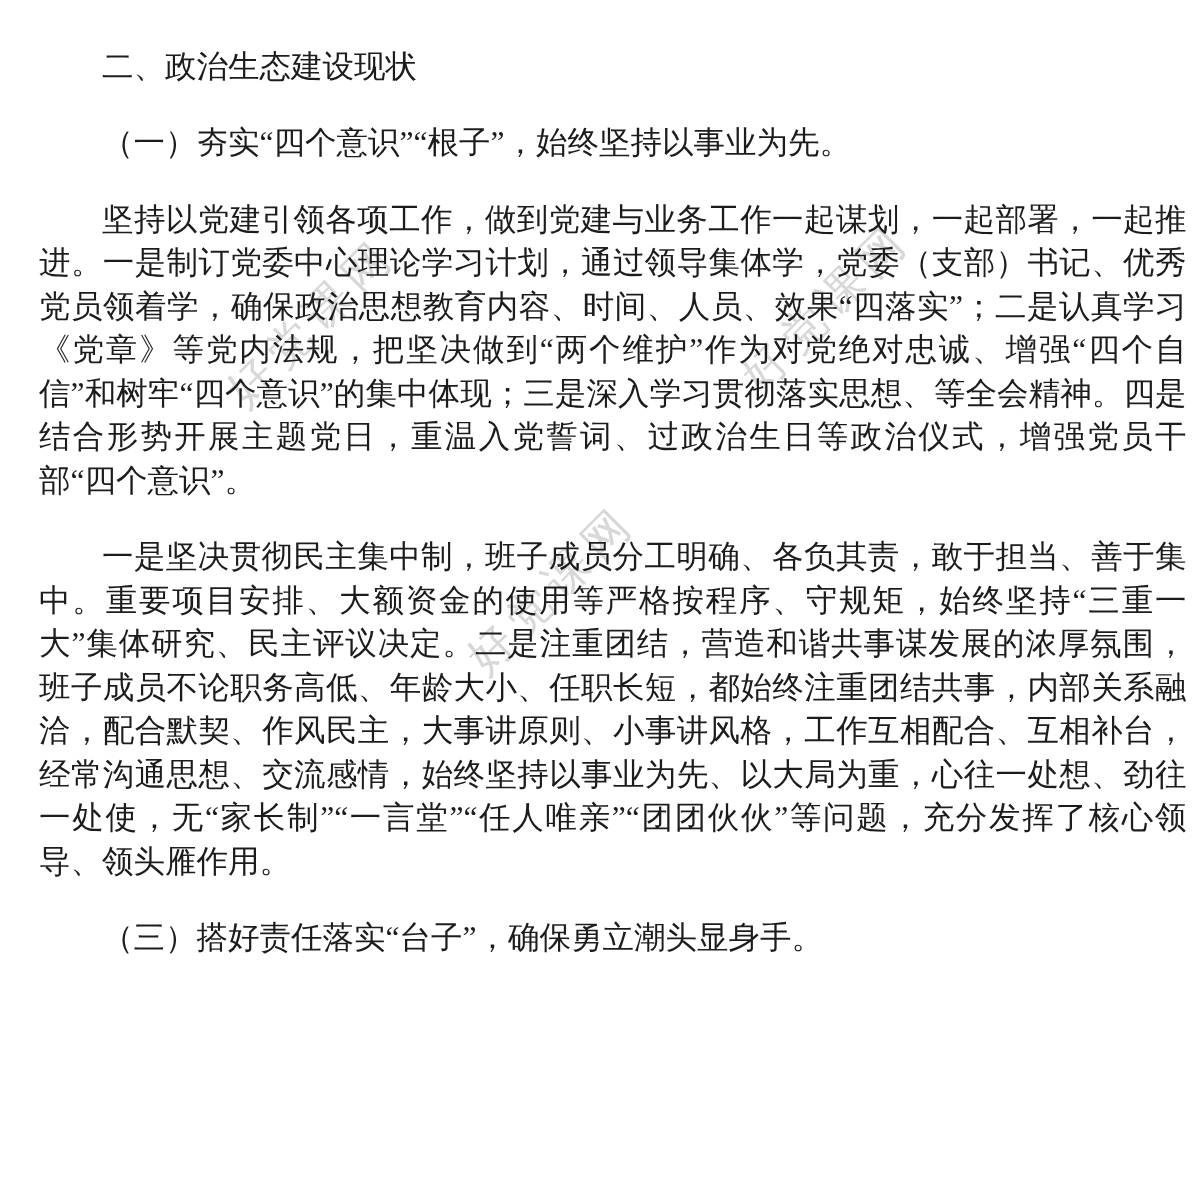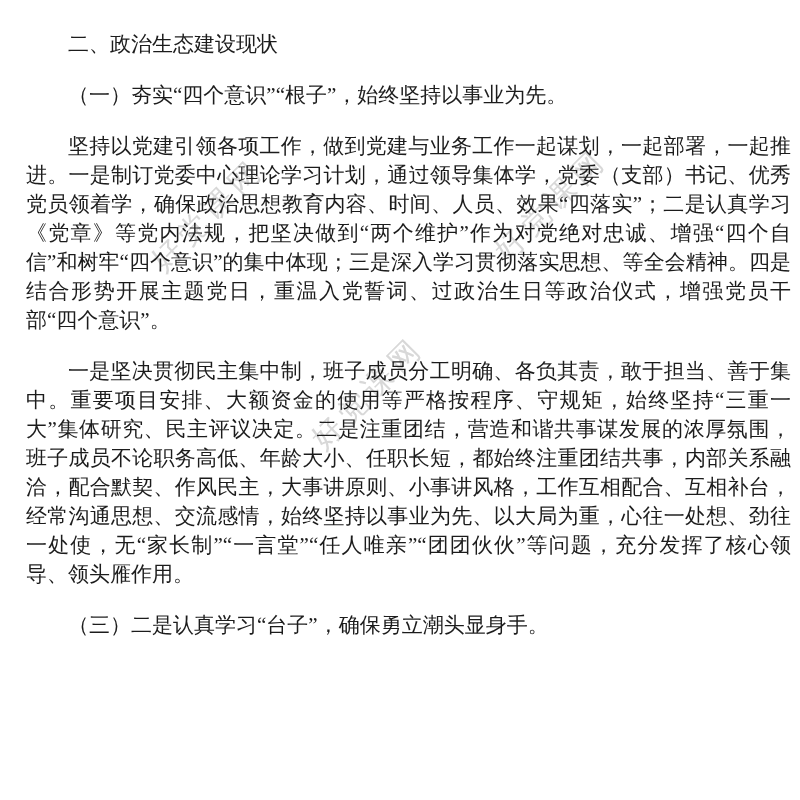--- a/index.html
+++ b/index.html
@@ -59,16 +59,16 @@
     <span class="wm wm-1">好党课网</span>
     <span class="wm wm-2">好党课网</span>
     <span class="wm wm-3">好党课网</span>
   </div>
 
   <div class="content">
     <div class="para">二、政治生态建设现状</div>
     <div class="para">（一）夯实“四个意识”“根子”，始终坚持以事业为先。</div>
     <div class="para">坚持以党建引领各项工作，做到党建与业务工作一起谋划，一起部署，一起推进。一是制订党委中心理论学习计划，通过领导集体学，党委（支部）书记、优秀党员领着学，确保政治思想教育内容、时间、人员、效果“四落实”；二是认真学习《党章》等党内法规，把坚决做到“两个维护”作为对党绝对忠诚、增强“四个自信”和树牢“四个意识”的集中体现；三是深入学习贯彻落实思想、等全会精神。四是结合形势开展主题党日，重温入党誓词、过政治生日等政治仪式，增强党员干部“四个意识”。</div>
     <div class="para">一是坚决贯彻民主集中制，班子成员分工明确、各负其责，敢于担当、善于集中。重要项目安排、大额资金的使用等严格按程序、守规矩，始终坚持“三重一大”集体研究、民主评议决定。二是注重团结，营造和谐共事谋发展的浓厚氛围，班子成员不论职务高低、年龄大小、任职长短，都始终注重团结共事，内部关系融洽，配合默契、作风民主，大事讲原则、小事讲风格，工作互相配合、互相补台，经常沟通思想、交流感情，始终坚持以事业为先、以大局为重，心往一处想、劲往一处使，无“家长制”“一言堂”“任人唯亲”“团团伙伙”等问题，充分发挥了核心领导、领头雁作用。</div>
-    <div class="para">（三）二是认真学习“台子”，确保勇立潮头显身手。</div>
+    <div class="para">（三）搭好责任落实“台子”，确保勇立潮头显身手。</div>
   </div>
 
 </div>
 
 </body></html>

